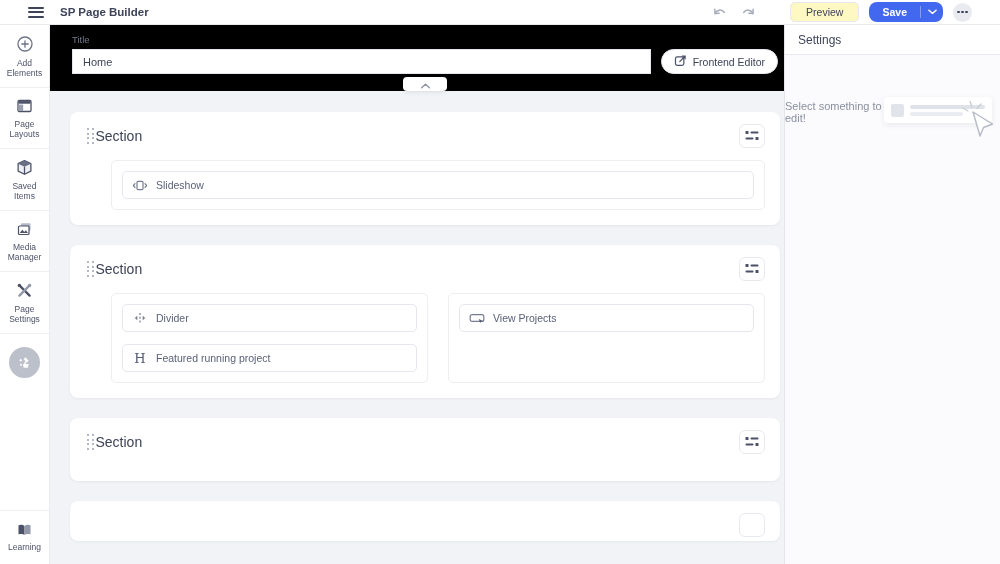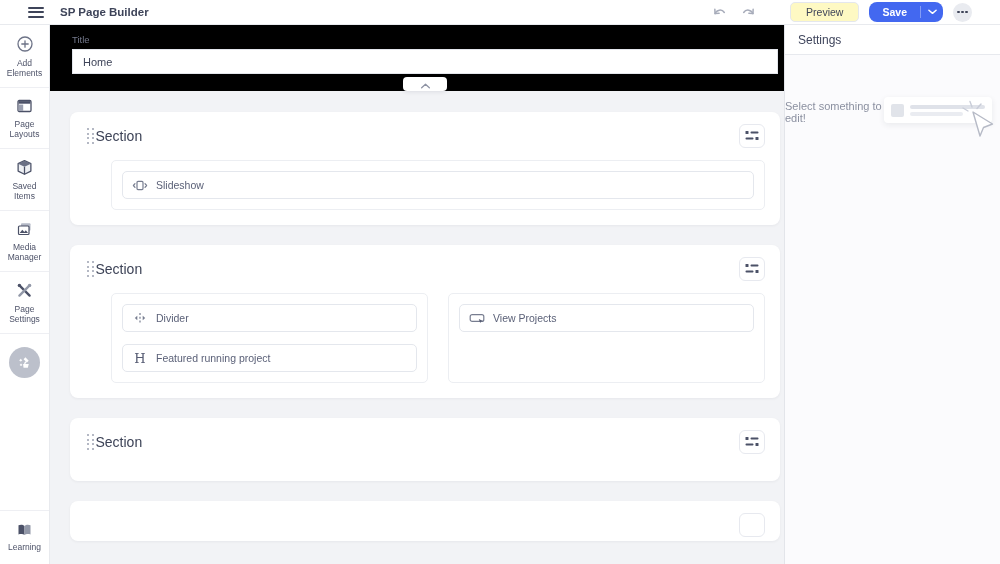--- a/index.html
+++ b/index.html
@@ -202,20 +202,29 @@
     </span>
     <span class="side-label">Learning</span>
   </div>
 </aside>
 
 <main class="canvas">
   <div class="editor-toolbar">
     <div class="title-label">Title</div>
     <div class="toolbar-row">
       <input class="title-input" type="text" value="Home" style="">
+      <button class="frontend-btn">
+        <span>
+          <svg width="13" height="13" viewBox="0 0 14 14">
+              <rect x="1.6" y="3" width="9" height="9.2" rx="2" fill="none" stroke="#4b5167" stroke-width="1.3"></rect>
+              <path d="M6.2 8.2 L12 2.2 M12 2.2 h-3 M12 2.2 v3" fill="none" stroke="#4b5167" stroke-width="1.3" stroke-linecap="round" stroke-linejoin="round"></path>
+            </svg>
+        </span>
+        <span>Frontend Editor</span>
+      </button>
     </div>
     <div class="collapse-tab">
       <span>
         <svg width="11" height="6" viewBox="0 0 12 7">
             <polyline points="1.5,5.5 6,1.5 10.5,5.5" fill="none" stroke="#8d92a3" stroke-width="1.5" stroke-linecap="round" stroke-linejoin="round"></polyline>
           </svg>
       </span>
     </div>
   </div>
 

